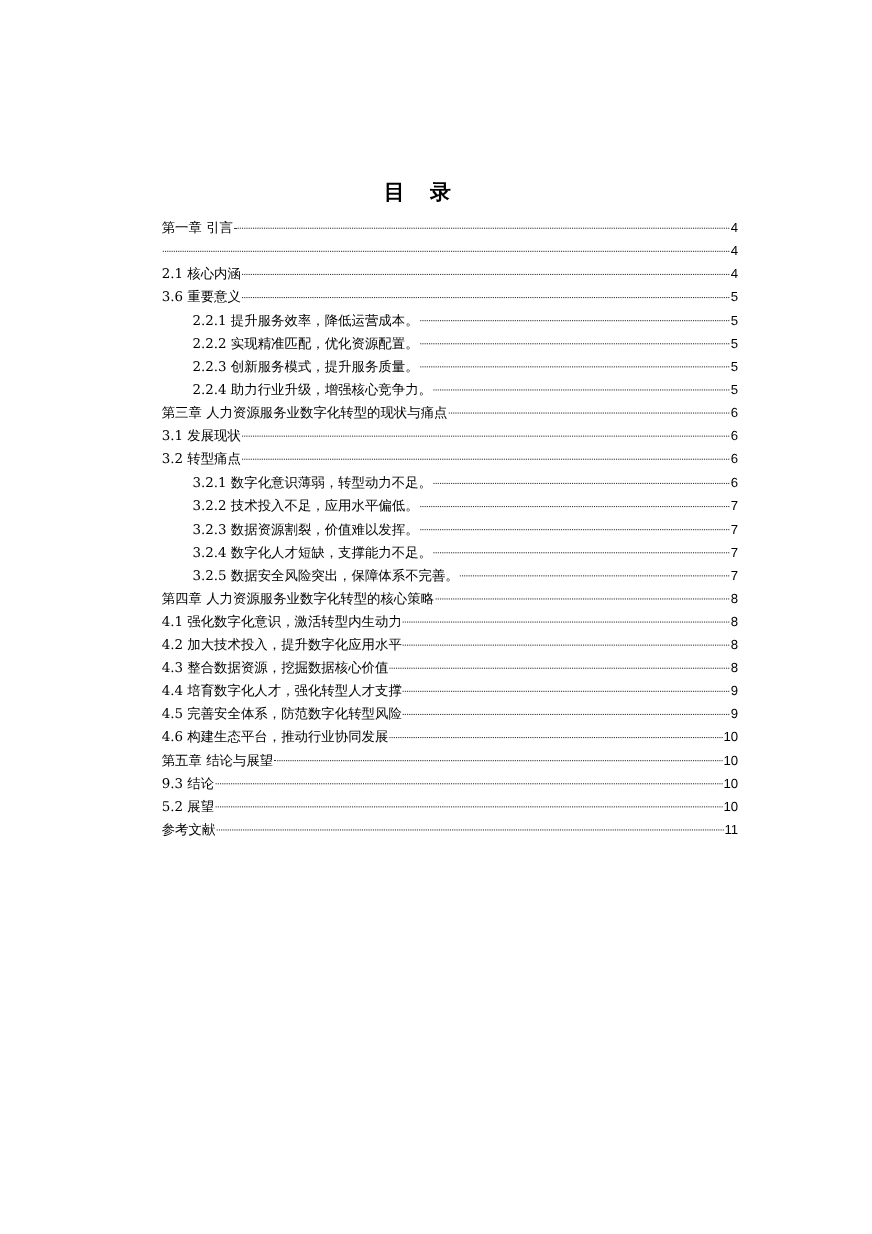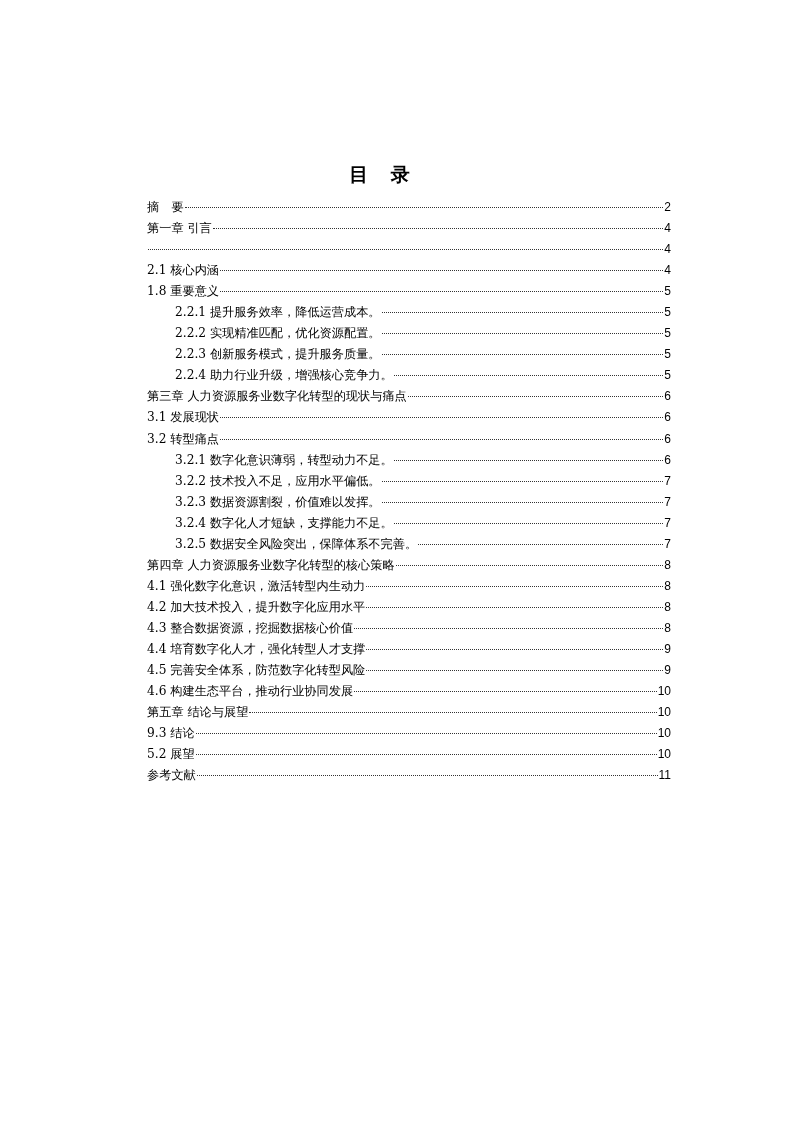--- a/index.html
+++ b/index.html
@@ -15,40 +15,35 @@
     .toc-dots { flex: 1 1 auto; overflow: hidden; border-bottom: 1px dotted #333; height: 1px; margin: 0 1px; position: relative; top: -3px; }
     .toc-page { flex: 0 0 auto; font-family: "Liberation Sans", sans-serif; font-size: 12px; }
   </style>
 </head>
 <body>
 
 <div class="page-title">目 录</div>
 
 <div class="toc" id="toc">
     <div class="toc-row">
-      <span class="toc-label">摘　要</span>
-      <span class="toc-dots"></span>
-      <span class="toc-page">2</span>
-    </div>
-    <div class="toc-row">
       <span class="toc-label">第一章 引言</span>
       <span class="toc-dots"></span>
       <span class="toc-page">4</span>
     </div>
     <div class="toc-row">
       <span class="toc-dots"></span>
       <span class="toc-page">4</span>
     </div>
     <div class="toc-row">
       <span class="toc-label">2.1 核心内涵</span>
       <span class="toc-dots"></span>
       <span class="toc-page">4</span>
     </div>
     <div class="toc-row">
-      <span class="toc-label">1.8 重要意义</span>
+      <span class="toc-label">3.6 重要意义</span>
       <span class="toc-dots"></span>
       <span class="toc-page">5</span>
     </div>
     <div class="toc-row indent">
       <span class="toc-label">2.2.1 提升服务效率，降低运营成本。</span>
       <span class="toc-dots"></span>
       <span class="toc-page">5</span>
     </div>
     <div class="toc-row indent">
       <span class="toc-label">2.2.2 实现精准匹配，优化资源配置。</span>

